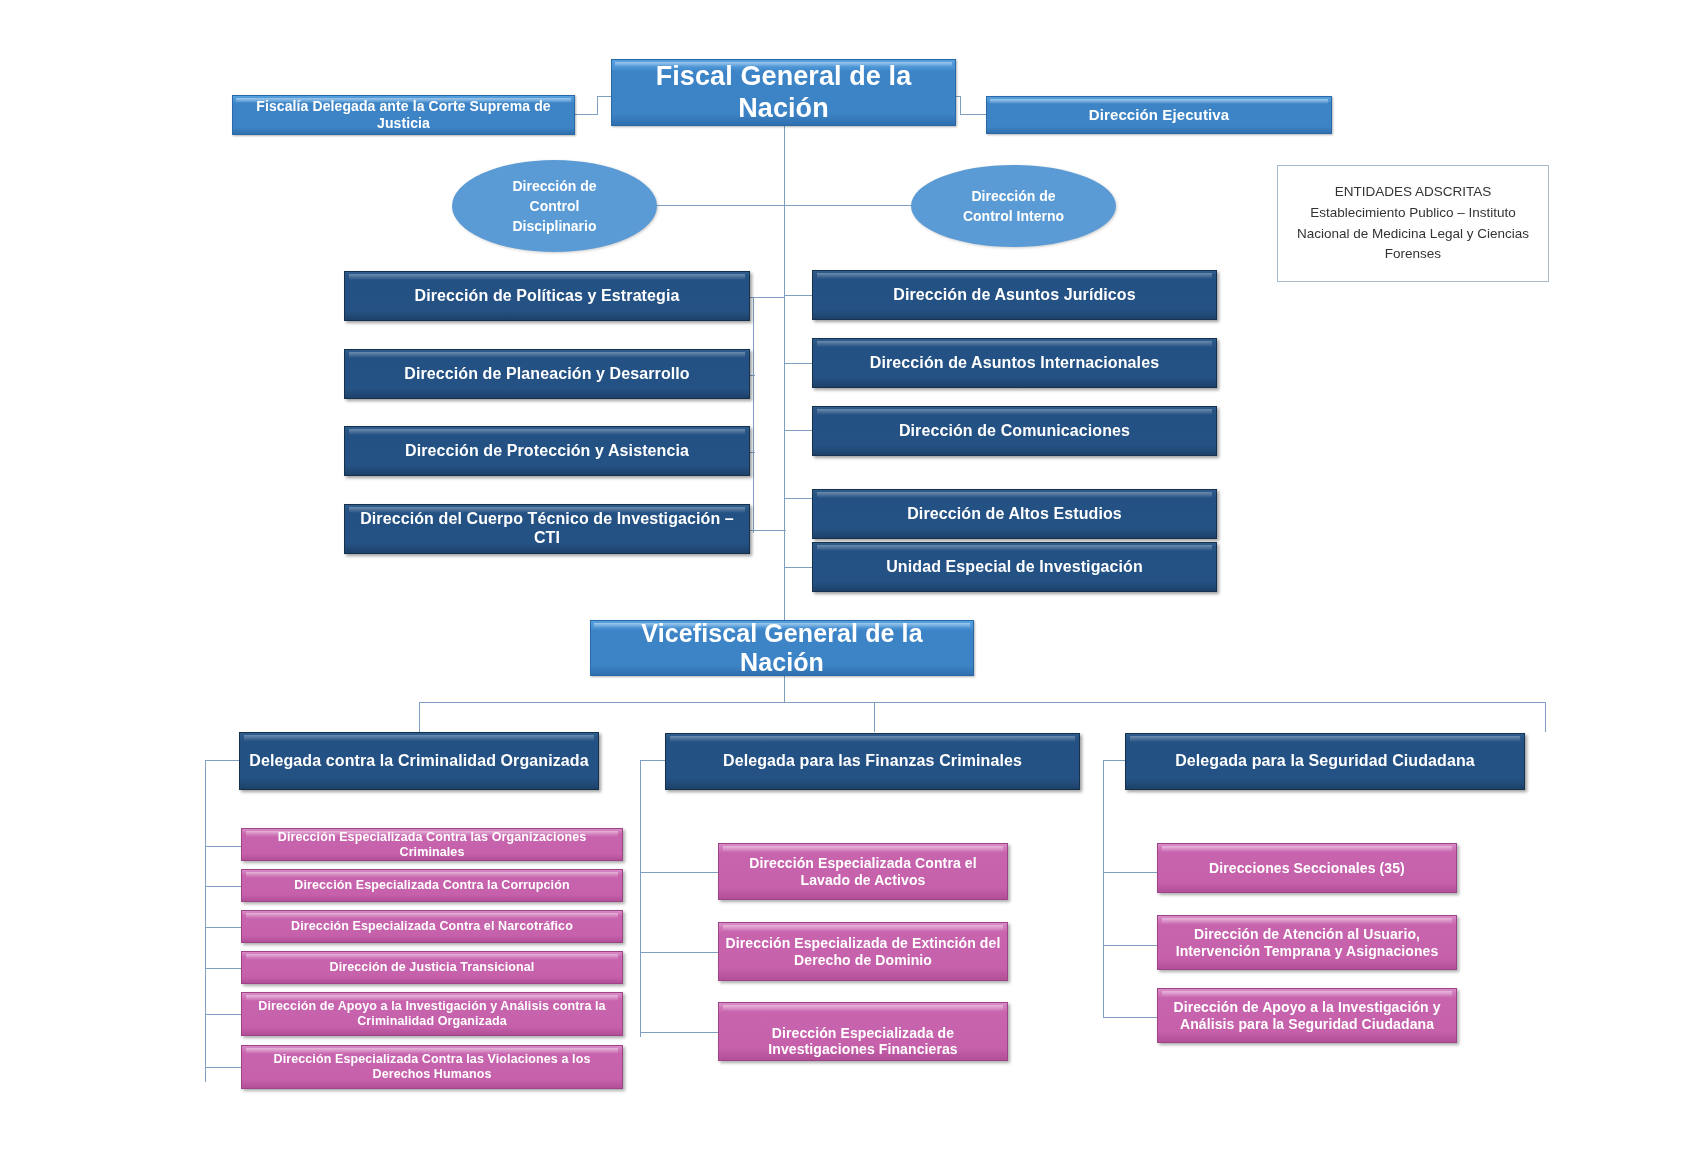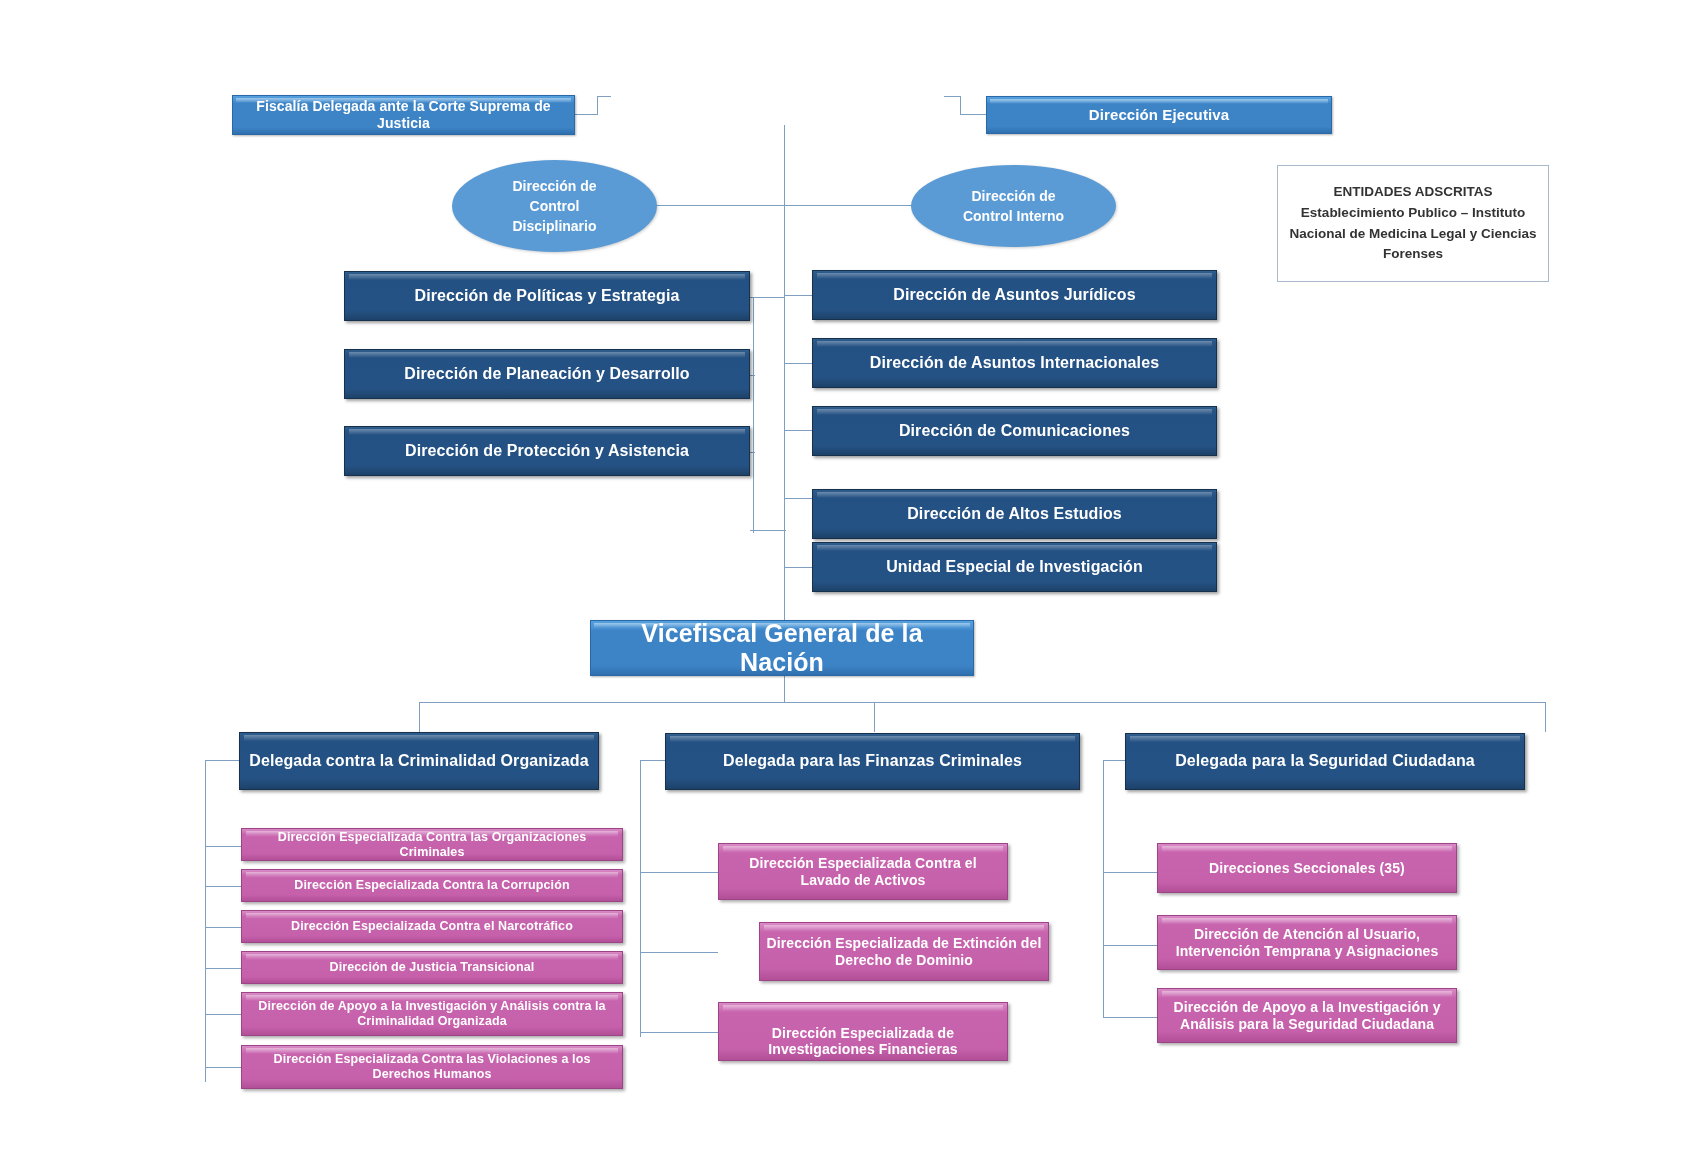--- a/index.html
+++ b/index.html
@@ -79,21 +79,21 @@
   }
 
   
   .note{
     position:absolute;box-sizing:border-box;
     border:1px solid #a9b9cc;
     background:#ffffff;
     color:#333333;
     display:flex;align-items:center;justify-content:center;text-align:center;
     line-height:1.55;
-    font-weight:bold;
+    font-weight:normal;
   }
 
   
   .f-root   {font-size:27px;}
   .f-l2     {font-size:14px;}
   .f-exec   {font-size:15px;}
   .f-ell    {font-size:14px;}
   .f-dir    {font-size:16px;}
   .f-vice   {font-size:25px;}
   .f-deleg  {font-size:16px;}
@@ -156,20 +156,23 @@
   <div class="ln lnh" style="left:640px;top:872px;width:78px;"></div>
   <div class="ln lnh" style="left:640px;top:952px;width:78px;"></div>
   <div class="ln lnh" style="left:640px;top:1032px;width:78px;"></div>
 
   <div class="ln lnv" style="left:1103px;top:760px;height:257px;"></div>
   <div class="ln lnh" style="left:1103px;top:760px;width:32px;"></div>
   <div class="ln lnh" style="left:1103px;top:872px;width:54px;"></div>
   <div class="ln lnh" style="left:1103px;top:945px;width:54px;"></div>
   <div class="ln lnh" style="left:1103px;top:1017px;width:54px;"></div>
 
+  <div class="node blue f-root" style="left:611px;top:59px;width:345px;height:67px;">
+    <span>Fiscal General de la Nación</span>
+  </div>
 
   <div class="node blue f-l2" style="left:232px;top:95px;width:343px;height:40px;">
     <span>Fiscalía Delegada ante la Corte Suprema de Justicia</span>
   </div>
 
   <div class="node blue f-exec" style="left:986px;top:96px;width:346px;height:38px;">
     <span>Dirección Ejecutiva</span>
   </div>
 
   <div class="ellipse f-ell" style="left:452px;top:160px;width:205px;height:92px;">
@@ -198,20 +201,23 @@
 
   <div class="node dark f-dir" style="left:344px;top:271px;width:406px;height:50px;">
     <span>Dirección de Políticas y Estrategia</span>
   </div>
   <div class="node dark f-dir" style="left:344px;top:349px;width:406px;height:50px;">
     <span>Dirección de Planeación y Desarrollo</span>
   </div>
   <div class="node dark f-dir" style="left:344px;top:426px;width:406px;height:50px;">
     <span>Dirección de Protección y Asistencia</span>
   </div>
+  <div class="node dark f-dir" style="left:344px;top:504px;width:406px;height:50px;">
+    <span>Dirección del Cuerpo Técnico de Investigación – CTI</span>
+  </div>
 
   <div class="node dark f-dir" style="left:812px;top:270px;width:405px;height:50px;text-align:right;">
     <span>Dirección de Asuntos Jurídicos</span>
   </div>
   <div class="node dark f-dir" style="left:812px;top:406px;width:405px;height:50px;">
     <span>Dirección de Comunicaciones</span>
   </div>
   <div class="node dark f-dir" style="left:812px;top:338px;width:405px;height:50px;">
     <span>Dirección de Asuntos Internacionales</span>
   </div>
@@ -251,21 +257,21 @@
   <div class="node pink f-pinkS" style="left:241px;top:992px;width:382px;height:44px;">
     <span>Dirección  de Apoyo  a la Investigación  y Análisis  contra la Criminalidad  Organizada</span>
   </div>
   <div class="node pink f-pinkS" style="left:241px;top:1045px;width:382px;height:44px;">
     <span>Dirección  Especializada  Contra las Violaciones  a los Derechos Humanos</span>
   </div>
 
   <div class="node pink f-pinkM" style="left:718px;top:843px;width:290px;height:57px;">
     <span>Dirección Especializada Contra el Lavado de Activos</span>
   </div>
-  <div class="node pink f-pinkM" style="left:718px;top:922px;width:290px;height:59px;margin-left:41px;">
+  <div class="node pink f-pinkM" style="left:718px;top:922px;width:290px;height:59px;">
     <span>Dirección Especializada de Extinción del Derecho de Dominio</span>
   </div>
   <div class="node pink f-pinkM" style="left:718px;top:1002px;width:290px;height:59px;align-items:flex-end;">
     <span>Dirección Especializada de Investigaciones Financieras</span>
   </div>
 
   <div class="node pink f-pinkM" style="left:1157px;top:843px;width:300px;height:50px;">
     <span>Direcciones Seccionales (35)</span>
   </div>
   <div class="node pink f-pinkM" style="left:1157px;top:915px;width:300px;height:55px;">

